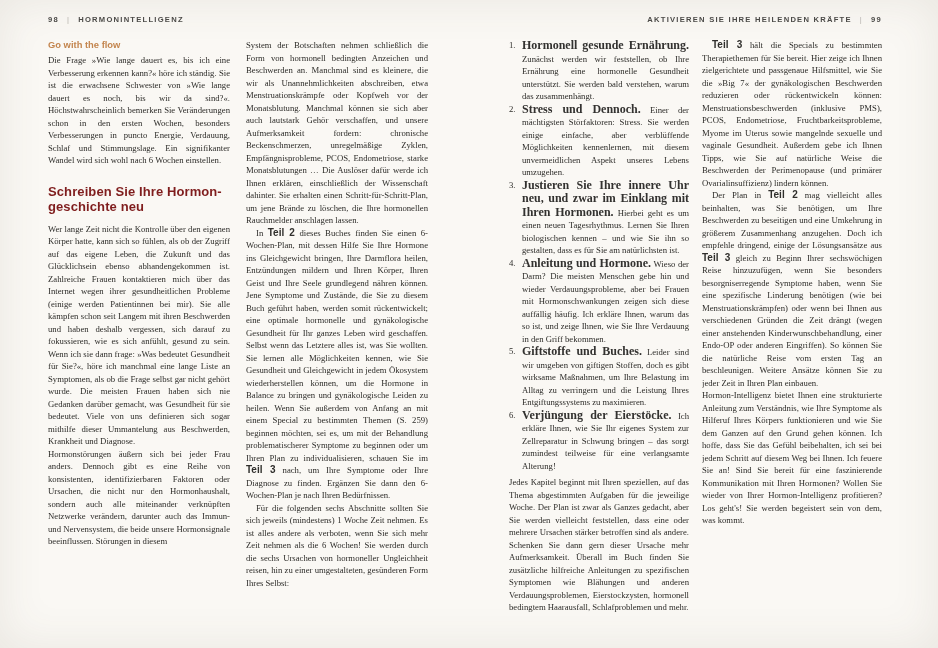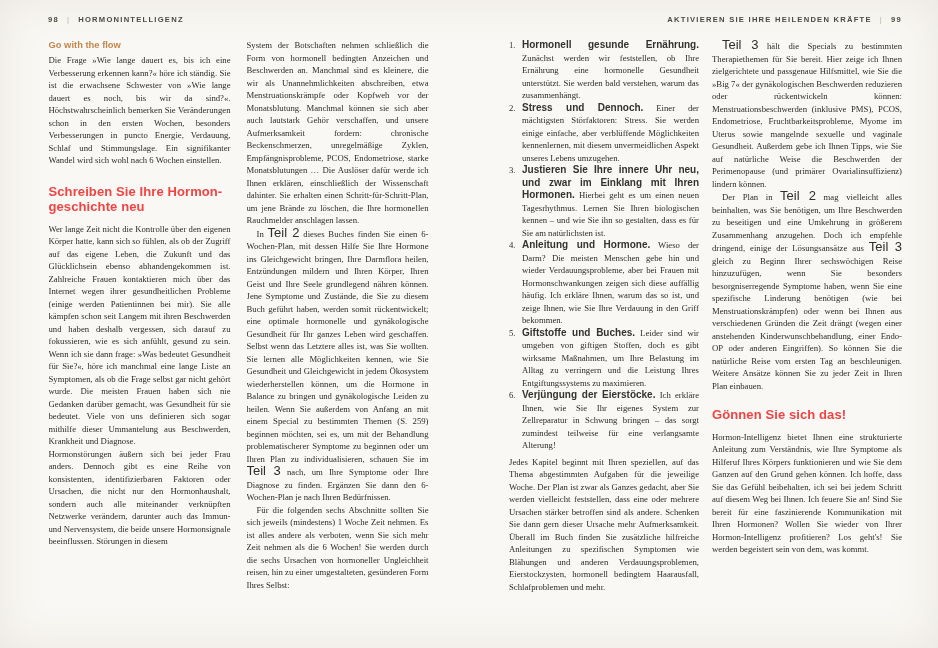--- a/index.html
+++ b/index.html
@@ -5,68 +5,68 @@
   html,body{margin:0;padding:0;}
   body{
     width:938px;height:648px;overflow:hidden;position:relative;
     background:#faf8f4;
     font-family:"Liberation Serif",serif;
   }
   .vignette{position:absolute;inset:0;pointer-events:none;box-shadow:inset 0 0 46px rgba(90,80,60,.10);}
   .spread{display:flex;height:100%;border-radius:12px;}
   .page{width:469px;box-sizing:border-box;}
   .page-left{padding:15px 40px 0 48px;}
-  .page-right{padding:15px 36px 0 40px;}
+  .page-right{padding:15px 56px 0 40px;}
   .running{
     display:flex;align-items:baseline;
     font-family:"Liberation Sans",sans-serif;
     font-size:7.6px;letter-spacing:1.25px;color:#4c4b48;
     margin-bottom:15px;font-weight:600;
   }
   .running.right{justify-content:flex-end;}
   .sep{color:#b9b6b0;margin:0 8px;font-weight:400;}
-  .cols{display:flex;justify-content:center;}
+  .cols{display:flex;}
   .page-left .cols{gap:16px;}
   .page-right .cols{gap:13px;}
   .col{width:182px;height:602px;overflow:hidden;}
   .page-right .col{width:190px;}
   .bt, p{
     font-family:"Liberation Serif",serif;
     font-size:8.7px;line-height:12.5px;color:#2d2c29;
     text-align:justify;hyphens:auto;-webkit-hyphens:auto;
     margin:0;
   }
   p.ind{text-indent:10px;}
   p.gap-top{margin-top:4px;}
   .small-head{
     font-family:"Liberation Sans",sans-serif;font-weight:bold;
     font-size:9.4px;line-height:12px;color:#c3854e;
     margin:0 0 3px 0;text-align:left;
   }
   .big-head{
     font-family:"Liberation Sans",sans-serif;font-weight:bold;
-    font-size:13px;line-height:15.6px;color:#ef4444;
+    font-size:13px;line-height:15.6px;color:#7f1d1d;
     margin:15px 0 8px 0;text-align:left;letter-spacing:.1px;
   }
   .big-head.first{margin-top:17px;}
   ol.causes{list-style:none;margin:0;padding:0;}
   ol.causes li{display:flex;margin:0;}
   .li-num{
     flex:none;width:13px;
     font-family:"Liberation Serif",serif;font-size:8.7px;line-height:12.5px;color:#2d2c29;
   }
   .li-body{
     flex:1;font-family:"Liberation Serif",serif;font-size:8.7px;line-height:12.5px;
     color:#2d2c29;text-align:justify;hyphens:auto;-webkit-hyphens:auto;
   }
   .lead{
-    font-family:Liberation Sans, sans-serif;font-weight:bold;font-size:10px;color:#333230;
+    font-family:Liberation Serif, serif;font-weight:bold;font-size:12px;color:#333230;
   }
   .tb{
-    font-family:"Liberation Sans",sans-serif;font-weight:normal;font-size:13px;color:#2f2e2b;
+    font-family:"Liberation Sans",sans-serif;font-weight:bold;font-size:10px;color:#2f2e2b;
   }
 </style>
 </head>
 <body>
 
 <div class="spread">
 
   <div class="page page-left">
     <div class="running">
       <span>98</span>
@@ -121,21 +121,20 @@
           <li>
             <span class="li-num">6.</span>
             <span class="li-body"><span class="lead">Verjüngung der Eierstöcke.</span><span> Ich erkläre Ihnen, wie Sie Ihr eigenes System zur Zellreparatur in Schwung bringen – das sorgt zumindest teilweise für eine verlangsamte Alterung!</span></span>
           </li>
         </ol>
         <p class="gap-top">Jedes Kapitel beginnt mit Ihren speziellen, auf das Thema abgestimmten Aufgaben für die jeweilige Woche. Der Plan ist zwar als Ganzes gedacht, aber Sie werden vielleicht feststellen, dass eine oder mehrere Ursachen stärker betroffen sind als andere. Schenken Sie dann gern dieser Ursache mehr Aufmerksamkeit. Überall im Buch finden Sie zusätzliche hilfreiche Anleitungen zu spezifischen Symptomen wie Blähungen und anderen Verdauungsproblemen, Eierstockzysten, hormonell bedingtem Haarausfall, Schlafproblemen und mehr.</p>
       </div>
       <div class="col">
         <p class="ind"><span class="tb">Teil 3</span><span> hält die Specials zu bestimmten Therapiethemen für Sie bereit. Hier zeige ich Ihnen zielgerichtete und passgenaue Hilfsmittel, wie Sie die »Big 7« der gynäkologischen Beschwerden reduzieren oder rückentwickeln können: Menstruationsbeschwerden (inklusive PMS), PCOS, Endometriose, Fruchtbarkeitsprobleme, Myome im Uterus sowie mangelnde sexuelle und vaginale Gesundheit. Außerdem gebe ich Ihnen Tipps, wie Sie auf natürliche Weise die Beschwerden der Perimenopause (und primärer Ovarialinsuffizienz) lindern können.</span></p>
         <p class="ind"><span>Der Plan in </span><span class="tb">Teil 2</span><span> mag vielleicht alles beinhalten, was Sie benötigen, um Ihre Beschwerden zu beseitigen und eine Umkehrung in größerem Zusammenhang anzugehen. Doch ich empfehle dringend, einige der Lösungsansätze aus </span><span class="tb">Teil 3</span><span> gleich zu Beginn Ihrer sechswöchigen Reise hinzuzufügen, wenn Sie besonders besorgniserregende Symptome haben, wenn Sie eine spezifische Linderung benötigen (wie bei Menstruationskrämpfen) oder wenn bei Ihnen aus verschiedenen Gründen die Zeit drängt (wegen einer anstehenden Kinderwunschbehandlung, einer Endo-OP oder anderen Eingriffen). So können Sie die natürliche Reise vom ersten Tag an beschleunigen. Weitere Ansätze können Sie zu jeder Zeit in Ihren Plan einbauen.</span></p>
-        <h2 class="big-head">Gönnen Sie sich das!</h2>
         <p>Hormon-Intelligenz bietet Ihnen eine strukturierte Anleitung zum Verständnis, wie Ihre Symptome als Hilferuf Ihres Körpers funktionieren und wie Sie dem Ganzen auf den Grund gehen können. Ich hoffe, dass Sie das Gefühl beibehalten, ich sei bei jedem Schritt auf diesem Weg bei Ihnen. Ich feuere Sie an! Sind Sie bereit für eine faszinierende Kommunikation mit Ihren Hormonen? Wollen Sie wieder von Ihrer Hormon-Intelligenz profitieren? Los geht's! Sie werden begeistert sein von dem, was kommt.</p>
       </div>
     </div>
   </div>
 
 </div>
 
 <div class="vignette"></div>
 
 </body></html>

